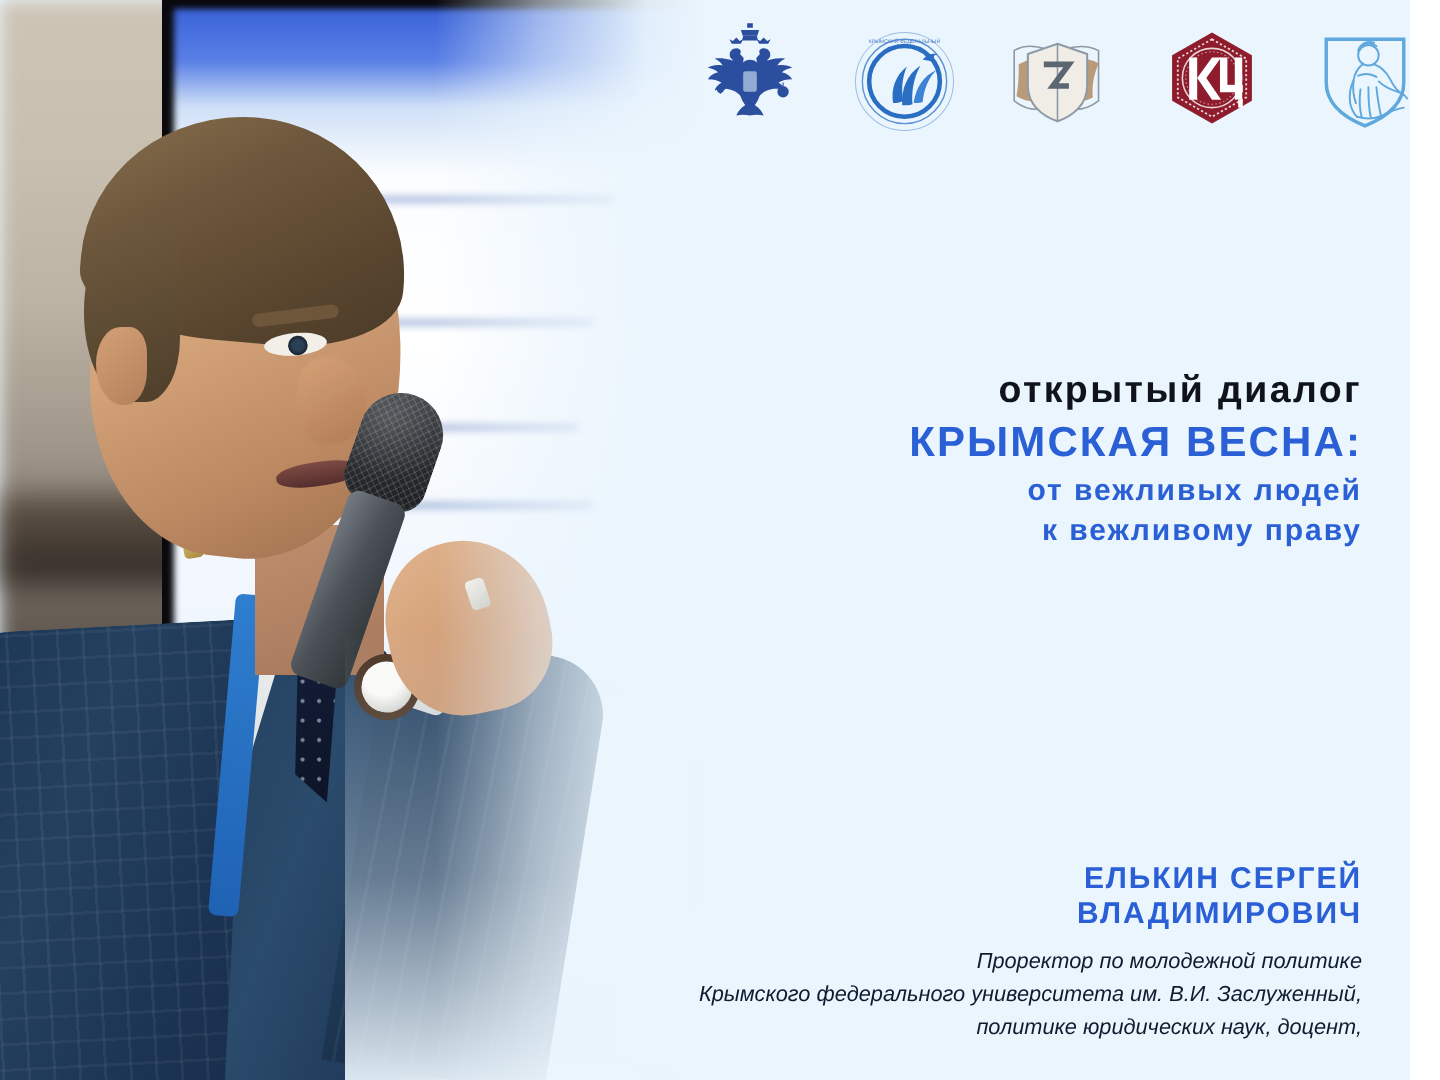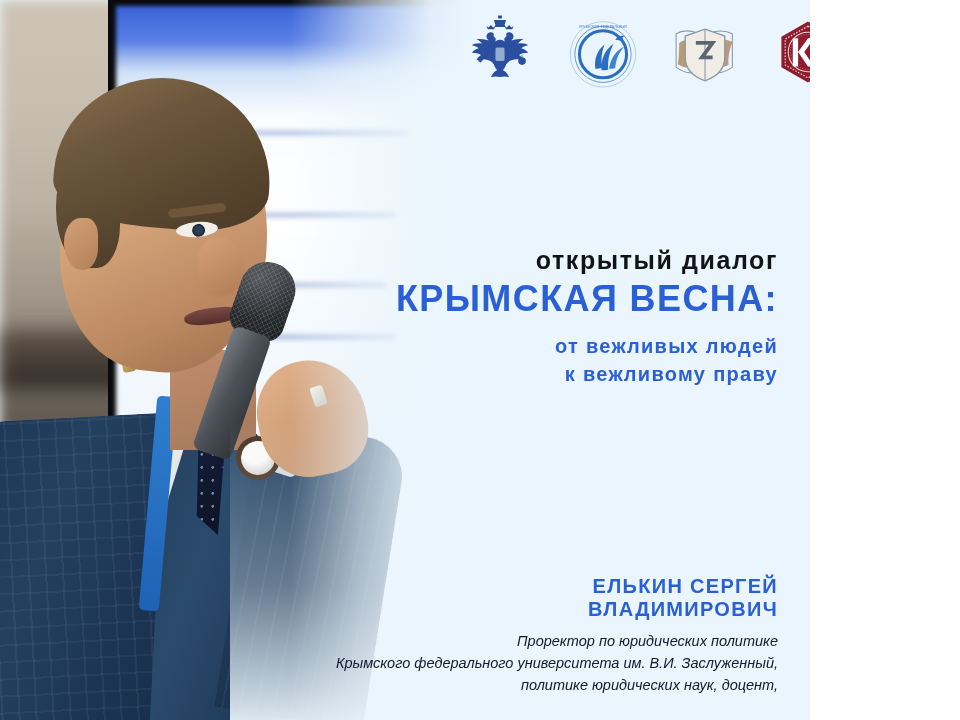--- a/index.html
+++ b/index.html
@@ -5,21 +5,21 @@
   html, body {
     margin: 0;
     padding: 0;
     background: #ffffff;
   }
   body {
     font-family: "Liberation Sans", sans-serif;
   }
   .poster {
     position: relative;
-    width: 810px;
+    width: 940px;
     height: 720px;
     overflow: hidden;
     background: #eaf5fd;
   }
 
   
   .photo {
     position: absolute;
     left: 0; top: 0;
     width: 470px;
@@ -335,26 +335,26 @@
   }
   .kicker {
     font-size: 25px;
     font-weight: 700;
     letter-spacing: 1.6px;
     color: #101319;
     line-height: 1.18;
     margin-bottom: 2px;
   }
   .title-main {
-    font-size: 36px;
+    font-size: 28px;
     font-weight: 700;
     letter-spacing: 1.4px;
     color: #2a5fd6;
     line-height: 1.18;
-    margin-bottom: 13px;
+    margin-bottom: 3px;
   }
   .title-sub {
     font-size: 20px;
     font-weight: 700;
     letter-spacing: 1.3px;
     color: #2a5fd6;
     line-height: 1.38;
   }
 
   .speaker-block {
@@ -525,19 +525,19 @@
     <div class="kicker">открытый  диалог</div>
     <div class="title-main">КРЫМСКАЯ ВЕСНА:</div>
     <div class="title-sub">от  вежливых  людей</div>
     <div class="title-sub">к  вежливому  праву</div>
   </div>
 
   <div class="speaker-block">
     <div class="speaker-name">ЕЛЬКИН  СЕРГЕЙ</div>
     <div class="speaker-name">ВЛАДИМИРОВИЧ</div>
     <div class="speaker-credentials">
-      <div>Проректор по юридических политике</div>
+      <div>Проректор по молодежной политике</div>
       <div>Крымского федерального университета им. В.И. Заслуженный,</div>
       <div>политике юридических наук, доцент,</div>
     </div>
   </div>
 
 </div>
 
 </body></html>

